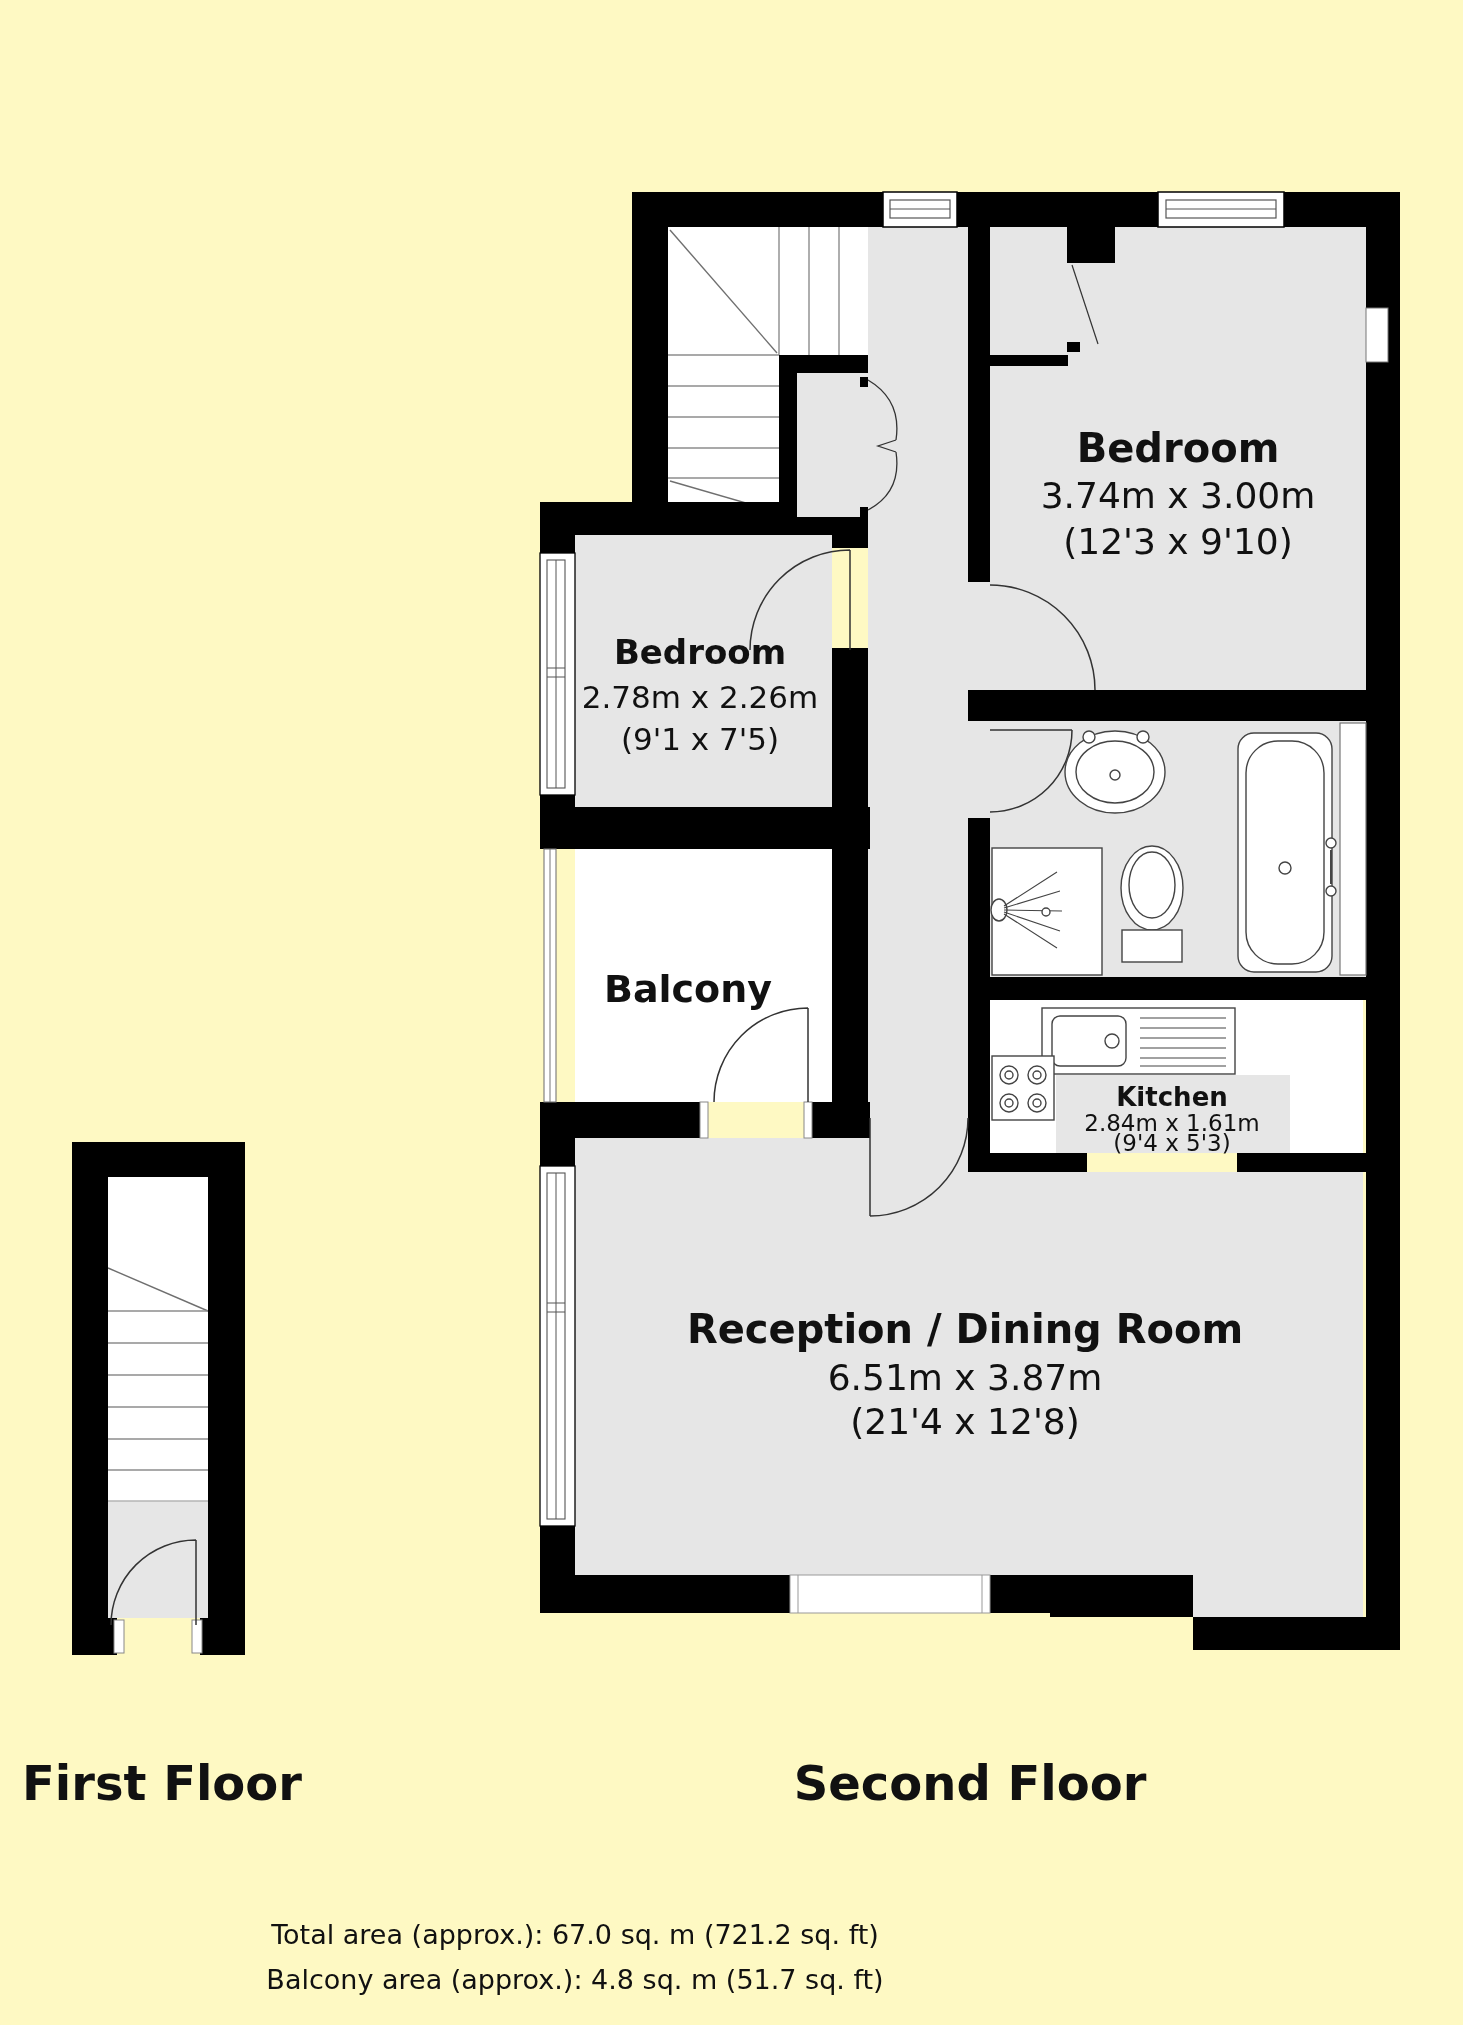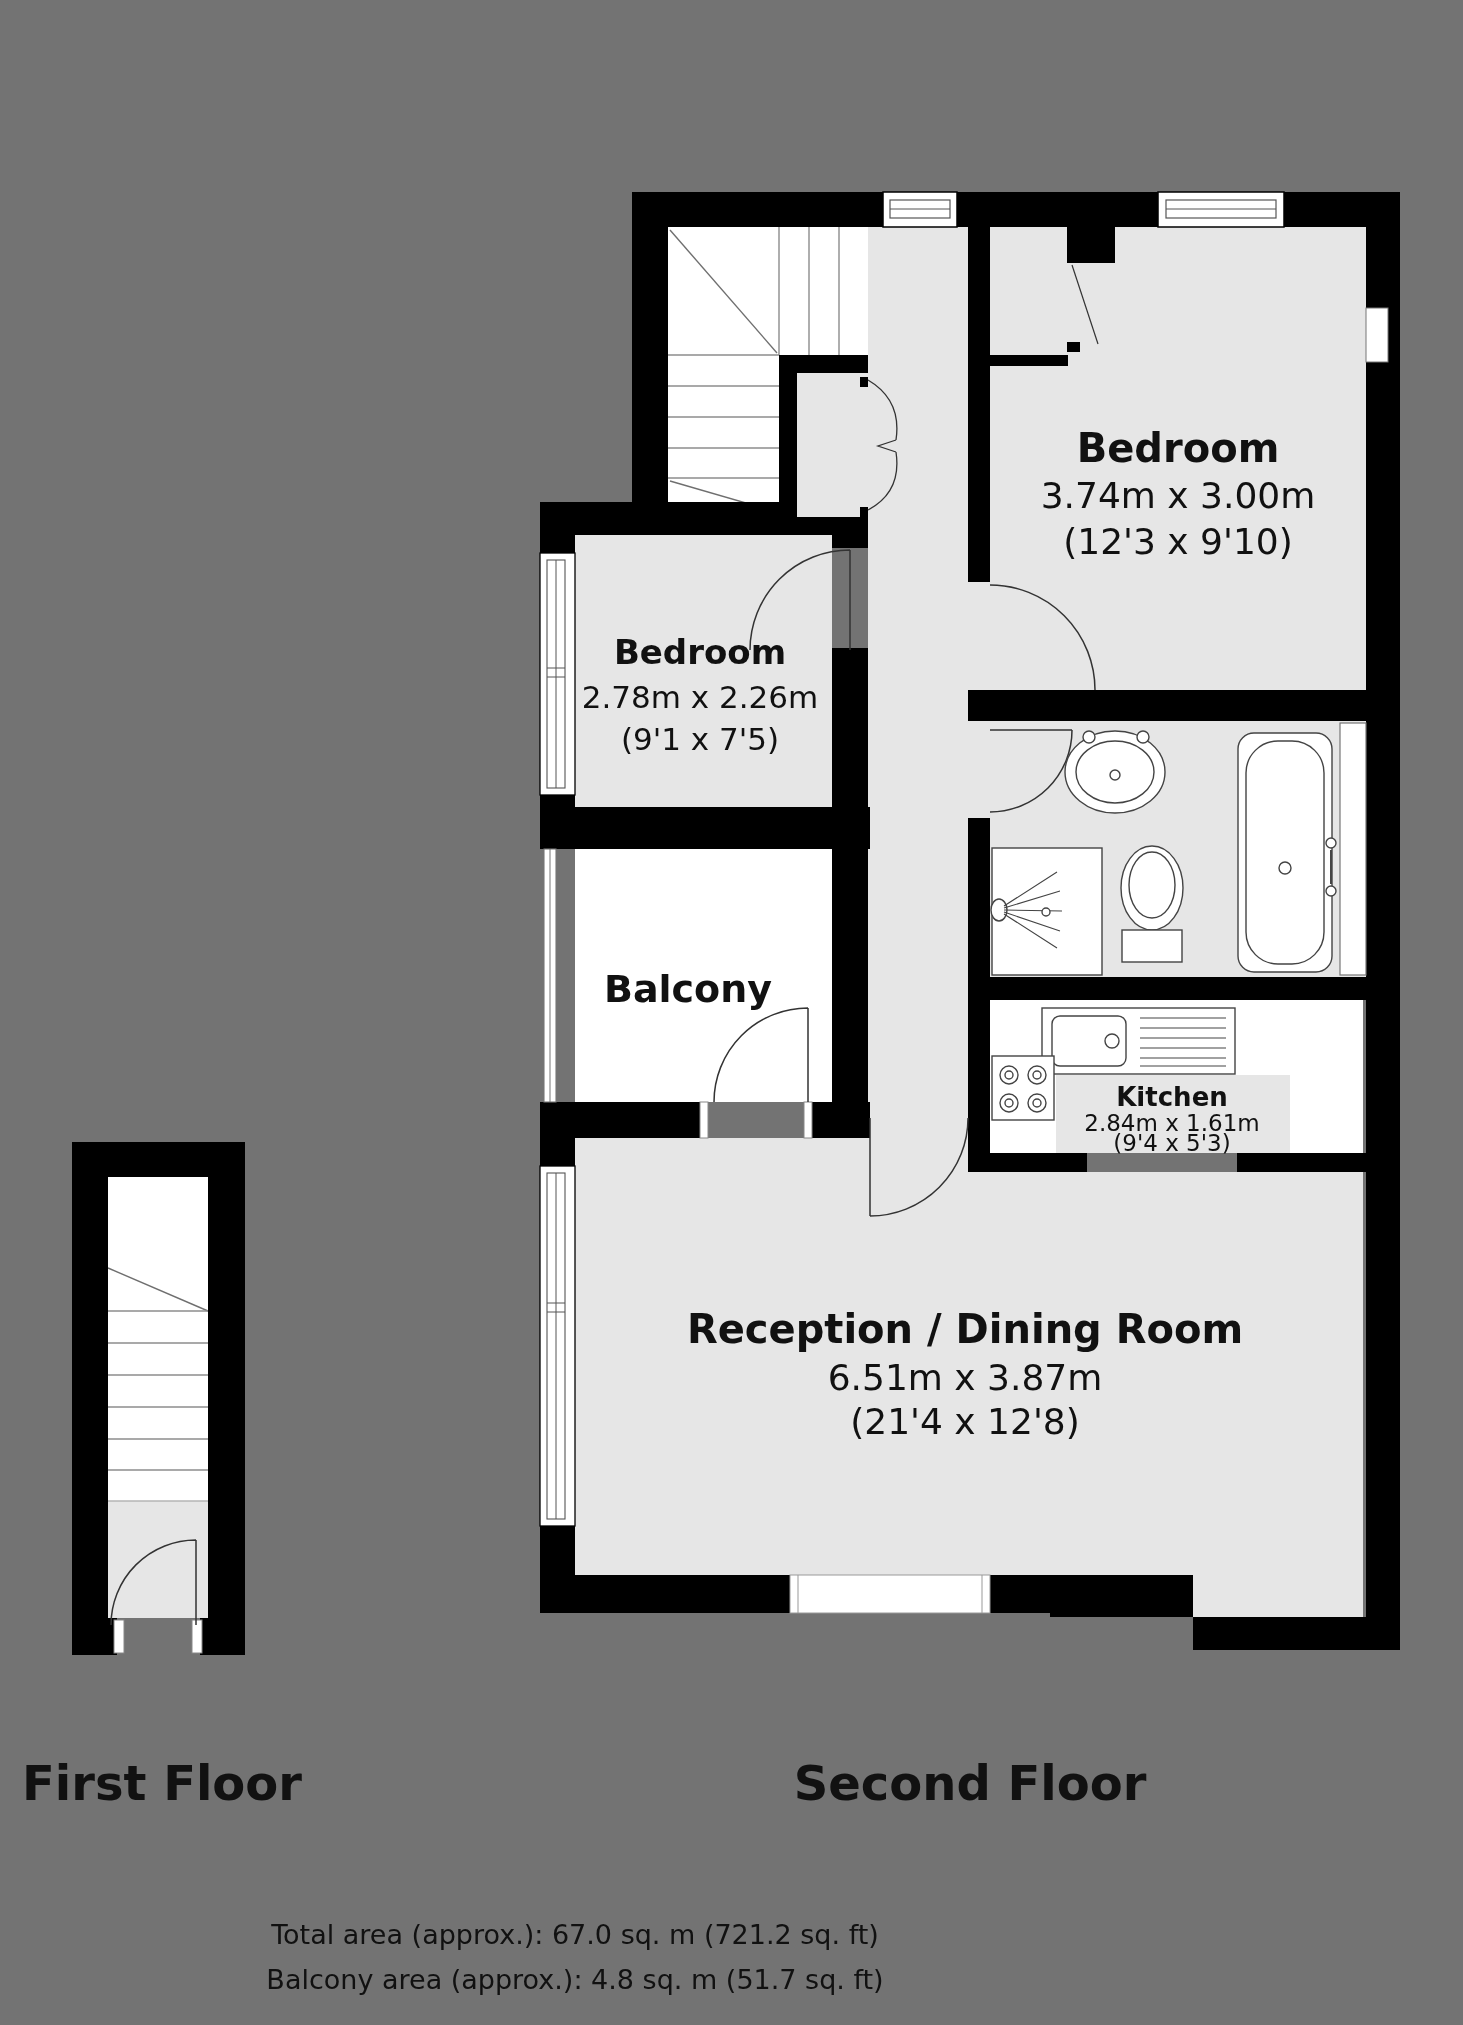--- a/index.html
+++ b/index.html
@@ -1,16 +1,16 @@
 <!DOCTYPE html>
 <html><head>
 <meta charset="utf-8">
 <style>
   html,body{margin:0;padding:0;background:#ffffff;}
-  .page{position:relative;width:1463px;height:2025px;background:#737373;overflow:hidden;
+  .page{position:relative;width:1463px;height:2025px;background:#fef9c3;overflow:hidden;
         font-family:"DejaVu Sans","Liberation Sans",sans-serif;}
   svg{display:block}
   text{fill:#111;}
   .room-name{font-weight:bold;}
 </style>
 </head>
 <body>
 
 <div class="page">
 <svg width="1463" height="2025" viewBox="0 0 1463 2025">

